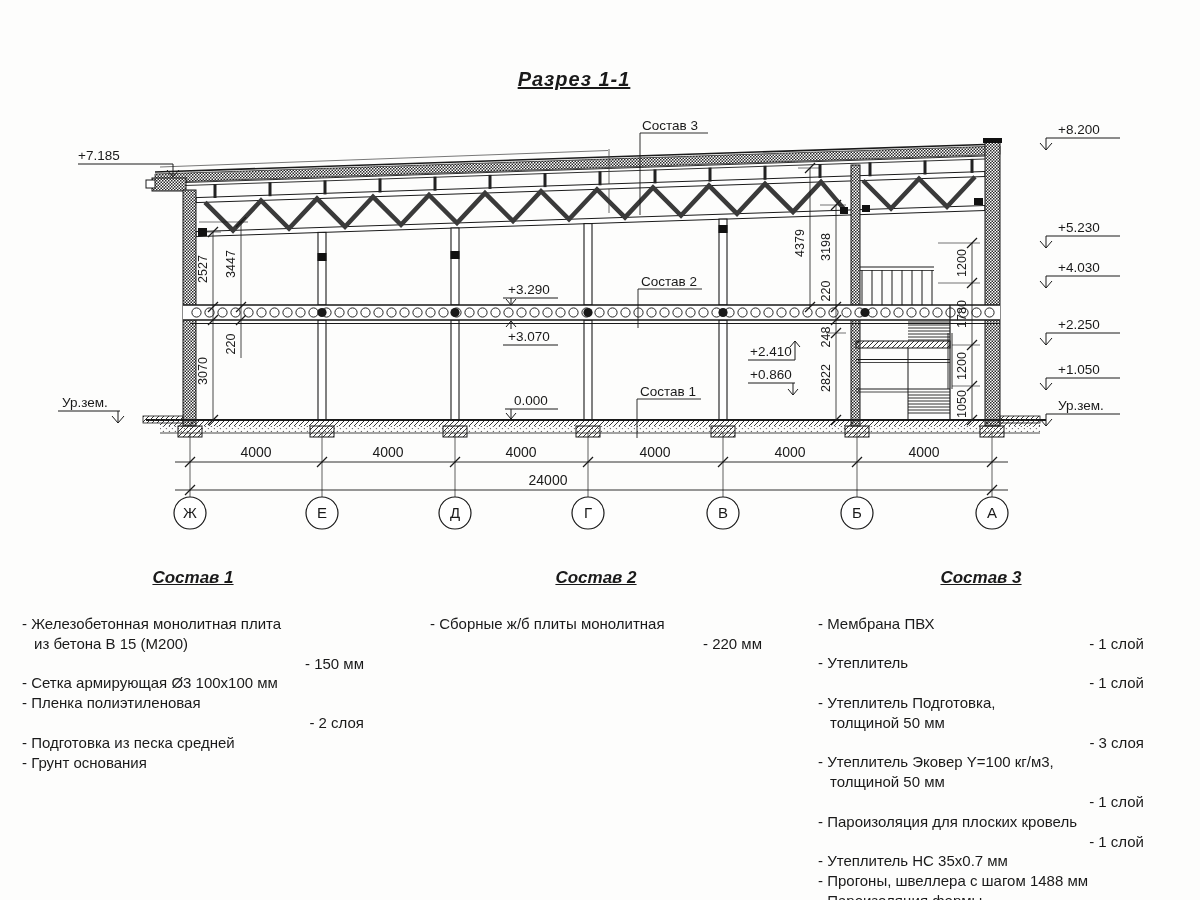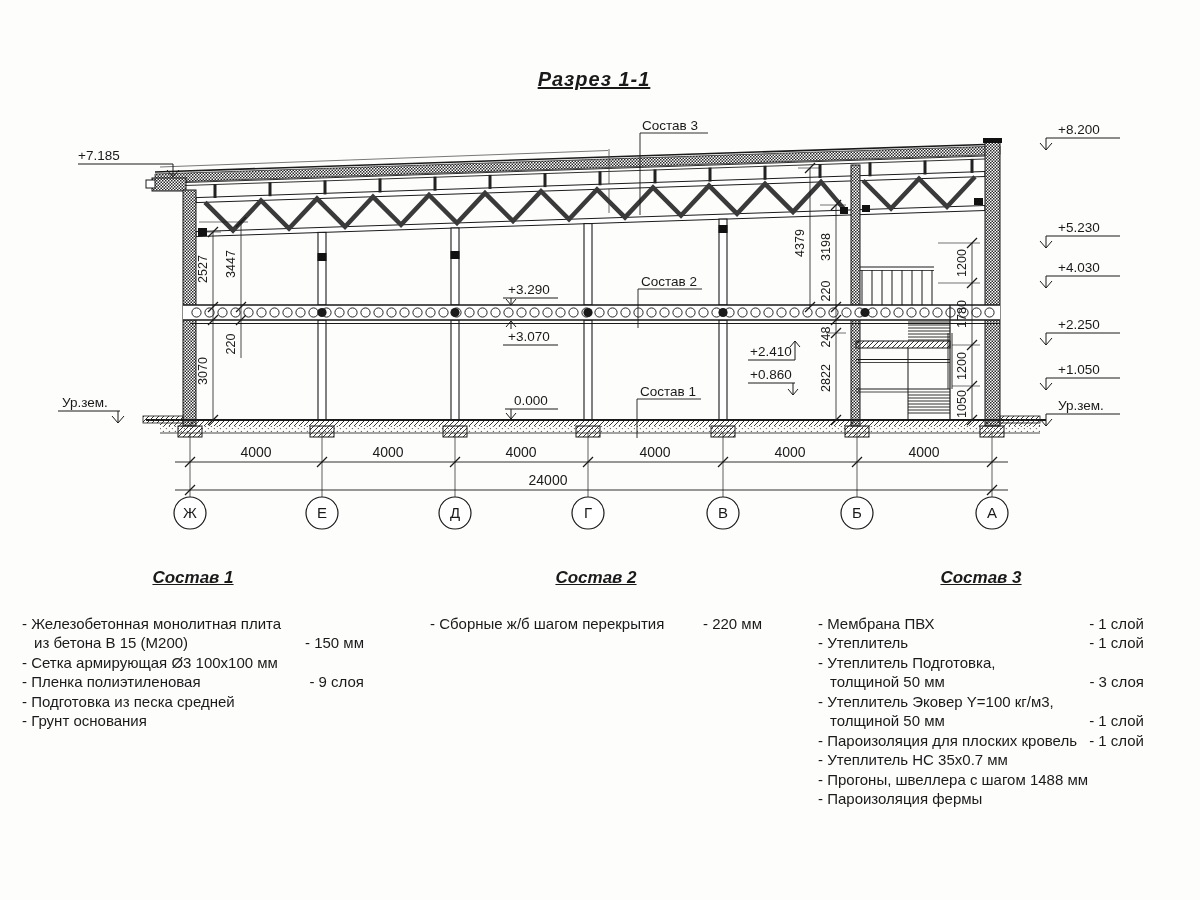--- a/index.html
+++ b/index.html
@@ -1,27 +1,27 @@
 <!DOCTYPE html>
 <html><head>
 <meta charset="utf-8">
 <style>
   html,body{margin:0;padding:0;background:#f4f4f2;}
   #canvas{position:relative;width:1200px;height:900px;background:#fdfdfc;font-family:"Liberation Sans",sans-serif;color:#1a1a1a;overflow:hidden;}
-  #title{position:absolute;left:444px;top:68px;width:300px;text-align:center;font-size:20px;font-style:italic;font-weight:bold;text-decoration:underline;letter-spacing:1px;}
+  #title{position:absolute;left:424px;top:68px;width:300px;text-align:center;font-size:20px;font-style:italic;font-weight:bold;text-decoration:underline;letter-spacing:1px;}
   svg text{font-family:"Liberation Sans",sans-serif;fill:#1a1a1a;}
   .dimtxt{font-size:12.5px;}
   .elevtxt{font-size:13.5px;}
   .leadtxt{font-size:13.5px;}
   .baytxt{font-size:14px;}
   .gridtxt{font-size:15px;}
   .legend{position:absolute;top:568px;font-size:15px;line-height:19.5px;}
   .legend h3{margin:0 0 26px 0;font-size:17px;font-style:italic;font-weight:bold;text-align:center;text-decoration:underline;}
   .legend .row{display:flex;justify-content:space-between;align-items:flex-start;}
-  .legend .row .val{white-space:nowrap;padding-left:8px;}
+  .legend .row .val{white-space:nowrap;padding-left:8px;margin-top:20px;}
   .legend .row.cont span:first-child{padding-left:12px;}
   #legend1{left:22px;width:342px;}
   #legend2{left:430px;width:332px;}
   #legend3{left:818px;width:326px;}
 </style>
 </head>
 <body>
 
 <div id="canvas">
 
@@ -401,42 +401,42 @@
     </div>
     <div class="item">
       <div class="row">
           <span>- Сетка армирующая Ø3 100x100 мм</span>
           <span class="val"></span>
         </div>
     </div>
     <div class="item">
       <div class="row">
           <span>- Пленка полиэтиленовая</span>
-          <span class="val">- 9 слоя</span>
+          <span class="val">- 2 слоя</span>
         </div>
     </div>
     <div class="item">
       <div class="row">
           <span>- Подготовка из песка средней</span>
           <span class="val"></span>
         </div>
     </div>
     <div class="item">
       <div class="row">
           <span>- Грунт основания</span>
           <span class="val"></span>
         </div>
     </div>
   </div>
 
   <div class="legend" id="legend2">
     <h3>Состав 2</h3>
     <div class="item">
       <div class="row">
-          <span>- Сборные ж/б шагом перекрытия</span>
+          <span>- Сборные ж/б плиты монолитная</span>
           <span class="val">- 220 мм</span>
         </div>
     </div>
   </div>
 
   <div class="legend" id="legend3">
     <h3>Состав 3</h3>
     <div class="item">
       <div class="row">
           <span>- Мембрана ПВХ</span>

